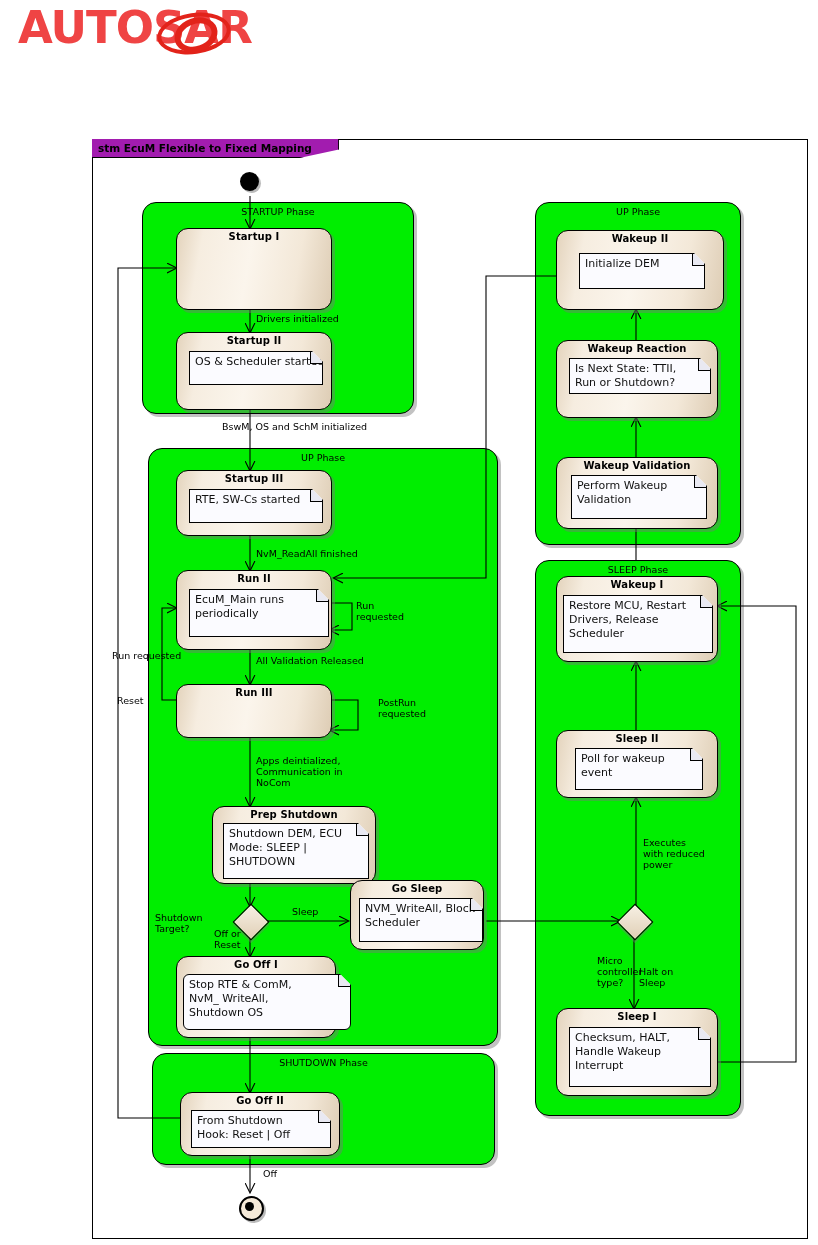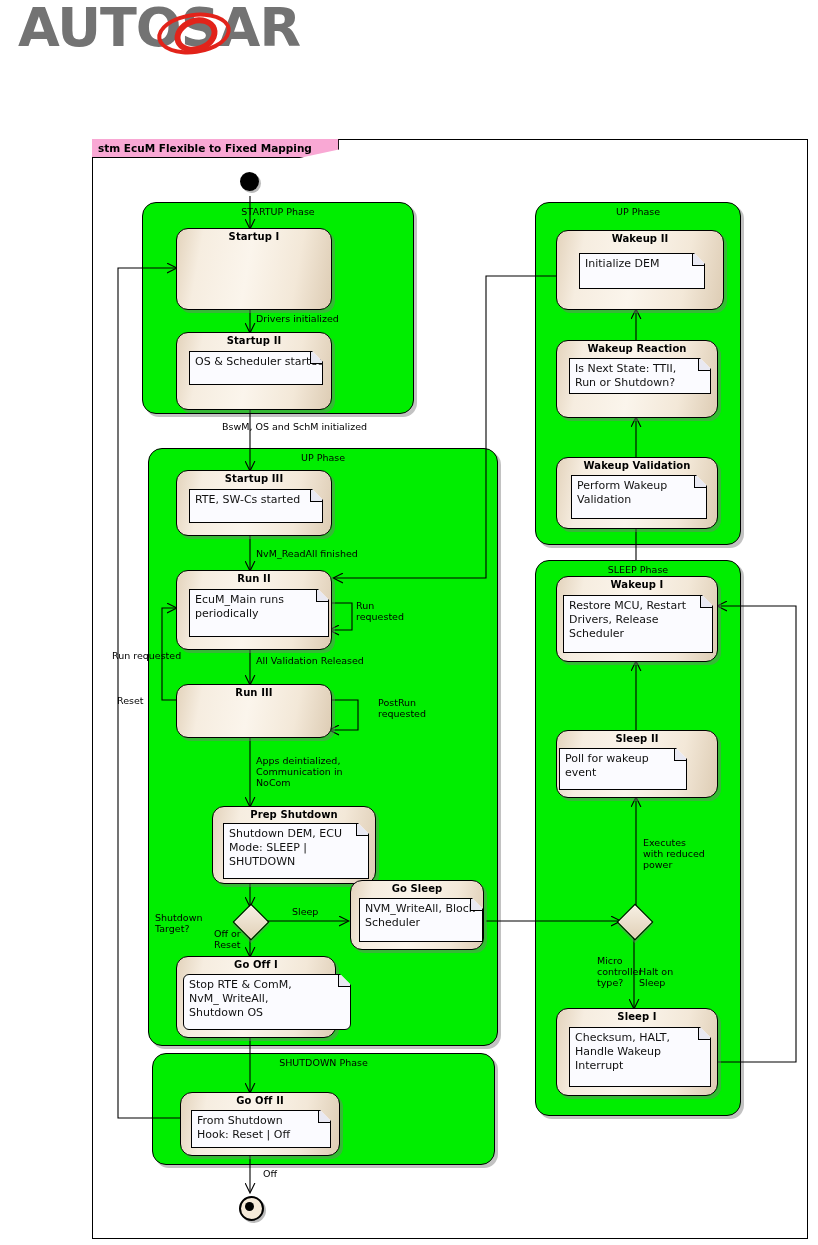--- a/index.html
+++ b/index.html
@@ -2,33 +2,33 @@
 <html><head>
 <meta charset="utf-8">
 <style>
   html,body{margin:0;padding:0;background:#ffffff;}
   body{width:818px;height:1245px;position:relative;overflow:hidden;
        font-family:"DejaVu Sans","Liberation Sans",sans-serif;}
 
   
   #logo{position:absolute;left:18px;top:4px;width:340px;height:48px;}
   #logo .word{font-family:"DejaVu Sans","Liberation Sans",sans-serif;
-      font-weight:bold;font-size:54px;letter-spacing:-1px;color:#737373;
+      font-weight:bold;font-size:45px;letter-spacing:-1px;color:#ef4444;
       position:absolute;left:0;top:0;line-height:48px;}
   #logo .ring{position:absolute;left:139px;top:9px;width:66px;height:33px;
       border:4px solid #e2231a;border-radius:50%;transform:rotate(-8deg);}
   #logo .ring2{position:absolute;left:156px;top:14px;width:32px;height:22px;
       border:6px solid #e2231a;border-radius:50%;transform:rotate(-20deg);}
 
   
   #frame{position:absolute;left:92px;top:139px;width:716px;height:1100px;
       border:1px solid #000;background:#fff;box-sizing:border-box;}
   #frame-tab{position:absolute;left:92px;top:139px;height:19px;
       border:1px solid #000;border-top:none;border-left:none;
-      background:#f9a8d4;box-sizing:border-box;
+      background:#a21caf;box-sizing:border-box;
       padding:1px 26px 0 6px;font-size:10.5px;font-weight:bold;color:#000;
       line-height:17px;white-space:nowrap;
       clip-path:polygon(0 0,100% 0,100% 55%,84% 100%,0 100%);}
 
   
   .phase{position:absolute;background:#00ee00;border:1px solid #000;
       border-radius:14px;box-sizing:border-box;
       box-shadow:3px 3px 0 rgba(120,120,120,.45);}
   .phase>.ph-title{position:absolute;left:0;right:0;top:3px;text-align:center;
       font-size:9.5px;color:#000;}
@@ -235,21 +235,21 @@
 
 <div class="state" style="left:556px;top:576px;width:162px;height:86px;">
   <div class="st-title">Wakeup I</div>
   <div class="note" style="left: 6px; top: 18px; width: 150px; height: 58px; white-space: pre;">Restore MCU, Restart
 Drivers, Release
 Scheduler<span class="fold"></span></div>
 </div>
 
 <div class="state" style="left:556px;top:730px;width:162px;height:68px;">
   <div class="st-title">Sleep II</div>
-  <div class="note" style="left: 2px; top: 17px; width: 128px; height: 42px; white-space: pre;">Poll for wakeup
+  <div class="note" style="left: 18px; top: 17px; width: 128px; height: 42px; white-space: pre;">Poll for wakeup
 event<span class="fold"></span></div>
 </div>
 
 <div class="state" style="left:556px;top:1008px;width:162px;height:88px;">
   <div class="st-title">Sleep I</div>
   <div class="note" style="left: 12px; top: 18px; width: 142px; height: 60px; white-space: pre;">Checksum, HALT,
 Handle Wakeup
 Interrupt<span class="fold"></span></div>
 </div>
 

